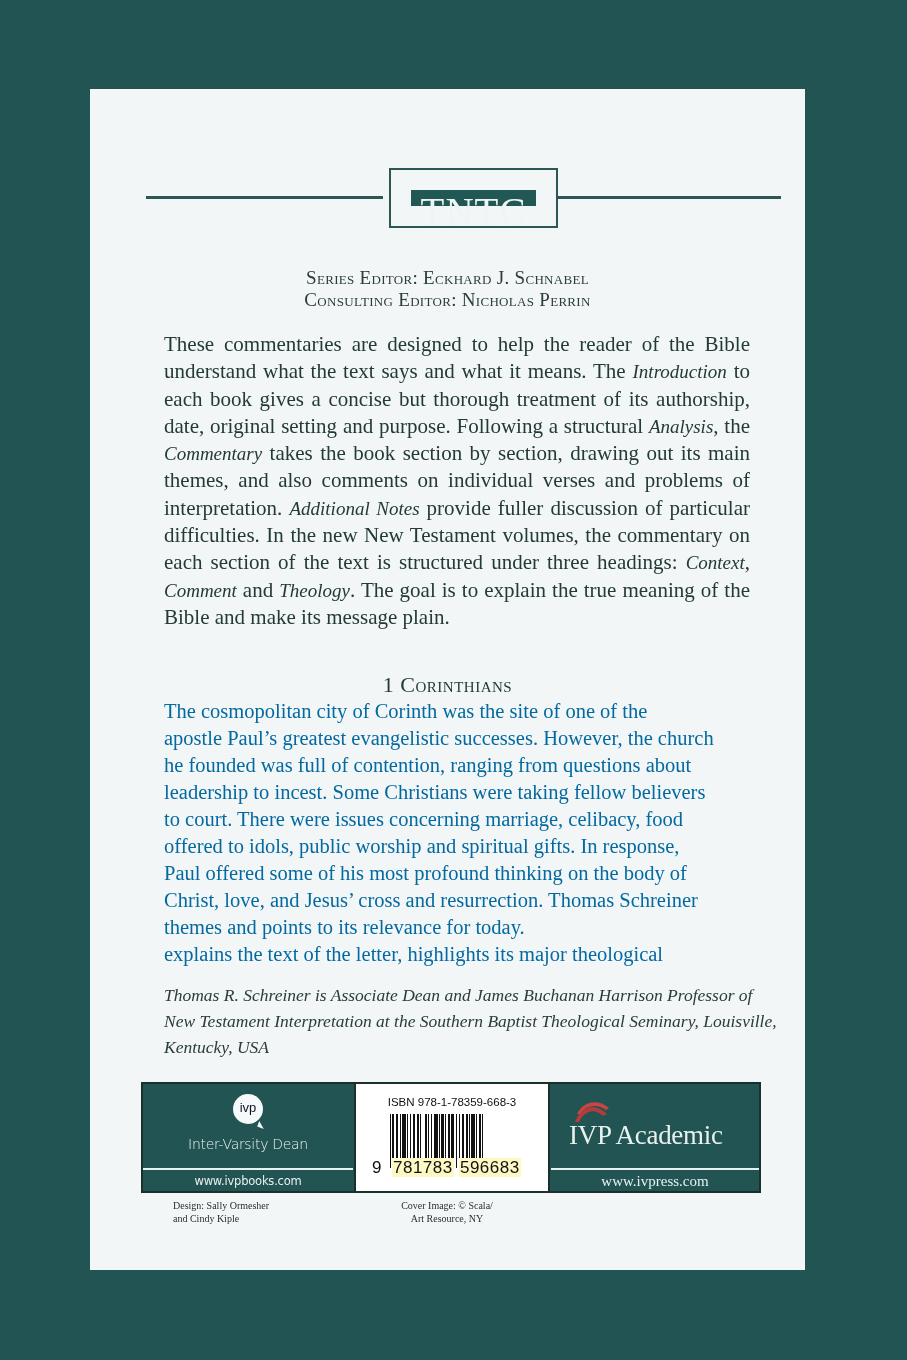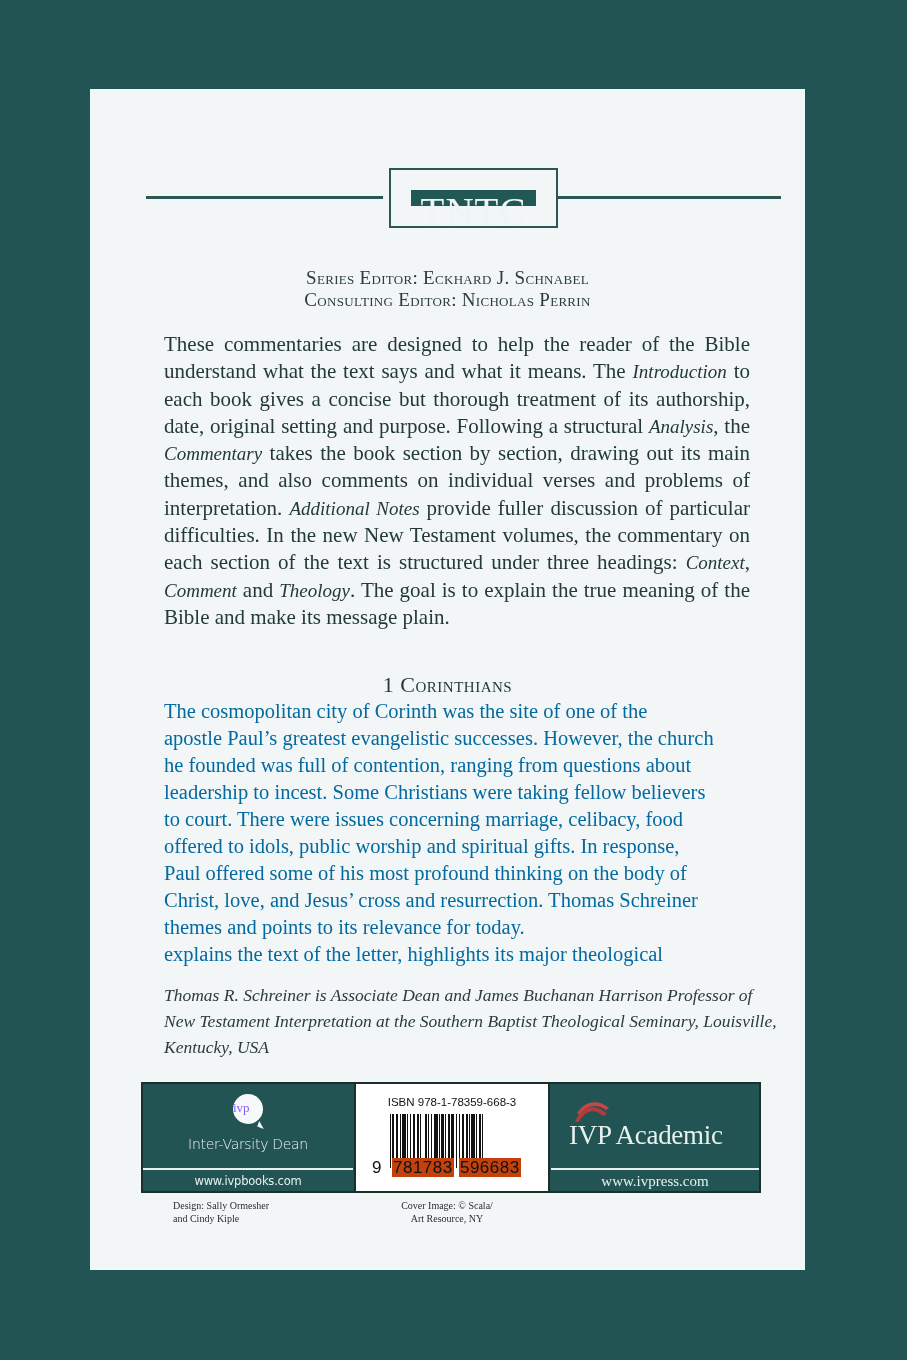--- a/index.html
+++ b/index.html
@@ -117,23 +117,23 @@
   .pub-url {
     position: absolute; left: 0; right: 0; top: 86px; height: 23px;
     text-align: center;
     font-size: 13px; line-height: 23px;
   }
   .pub-left .pub-url { font-family: "DejaVu Sans", sans-serif; font-size: 11.5px; letter-spacing: -0.2px; }
   .pub-right .pub-url { font-family: "Liberation Serif", serif; font-size: 15px; }
   .ivp-bubble {
     position: absolute; left: 90px; top: 10px;
     width: 30px; height: 30px; border-radius: 50%;
-    background: #f6f9f9; color: #8b5cf6;
-    font-family: Liberation Serif, serif;
-    font-size: 13px; line-height: 28px;
+    background: #f6f9f9; color: #0f172a;
+    font-family: Liberation Sans, sans-serif;
+    font-size: 13px; text-align: center; line-height: 28px;
   }
   .ivp-bubble::after {
     content: ""; position: absolute; right: -2px; bottom: -4px;
     border-left: 7px solid #f6f9f9; border-top: 6px solid transparent;
     transform: rotate(20deg);
   }
   .ivp-name {
     position: absolute; left: 0; right: 0; top: 52px;
     text-align: center;
     font-family: "DejaVu Sans", sans-serif;
@@ -167,21 +167,21 @@
   .bars span { display: block; background: #111; height: 100%; }
   .bars span.gap { background: transparent; }
   .barcode-digits {
     position: absolute; left: 16px; top: 74px;
     font-family: "Liberation Sans", sans-serif;
     font-size: 17px; color: #111;
     background: transparent;
     letter-spacing: 0.5px;
   }
   .barcode-digits .first { margin-right: 10px; }
-  .barcode-digits .grp { background: #c2410c; padding: 0 1px; }
+  .barcode-digits .grp { background: #fef9c3; padding: 0 1px; }
   .credit {
     position: absolute;
     font-family: "Liberation Serif", serif;
     font-size: 10px; line-height: 13px;
     color: #2a2f2e;
   }
   .credit.design { left: 83px; top: 1110px; }
   .credit.cover { left: 300px; top: 1110px; width: 114px; text-align: center; }
 </style>
 </head>

